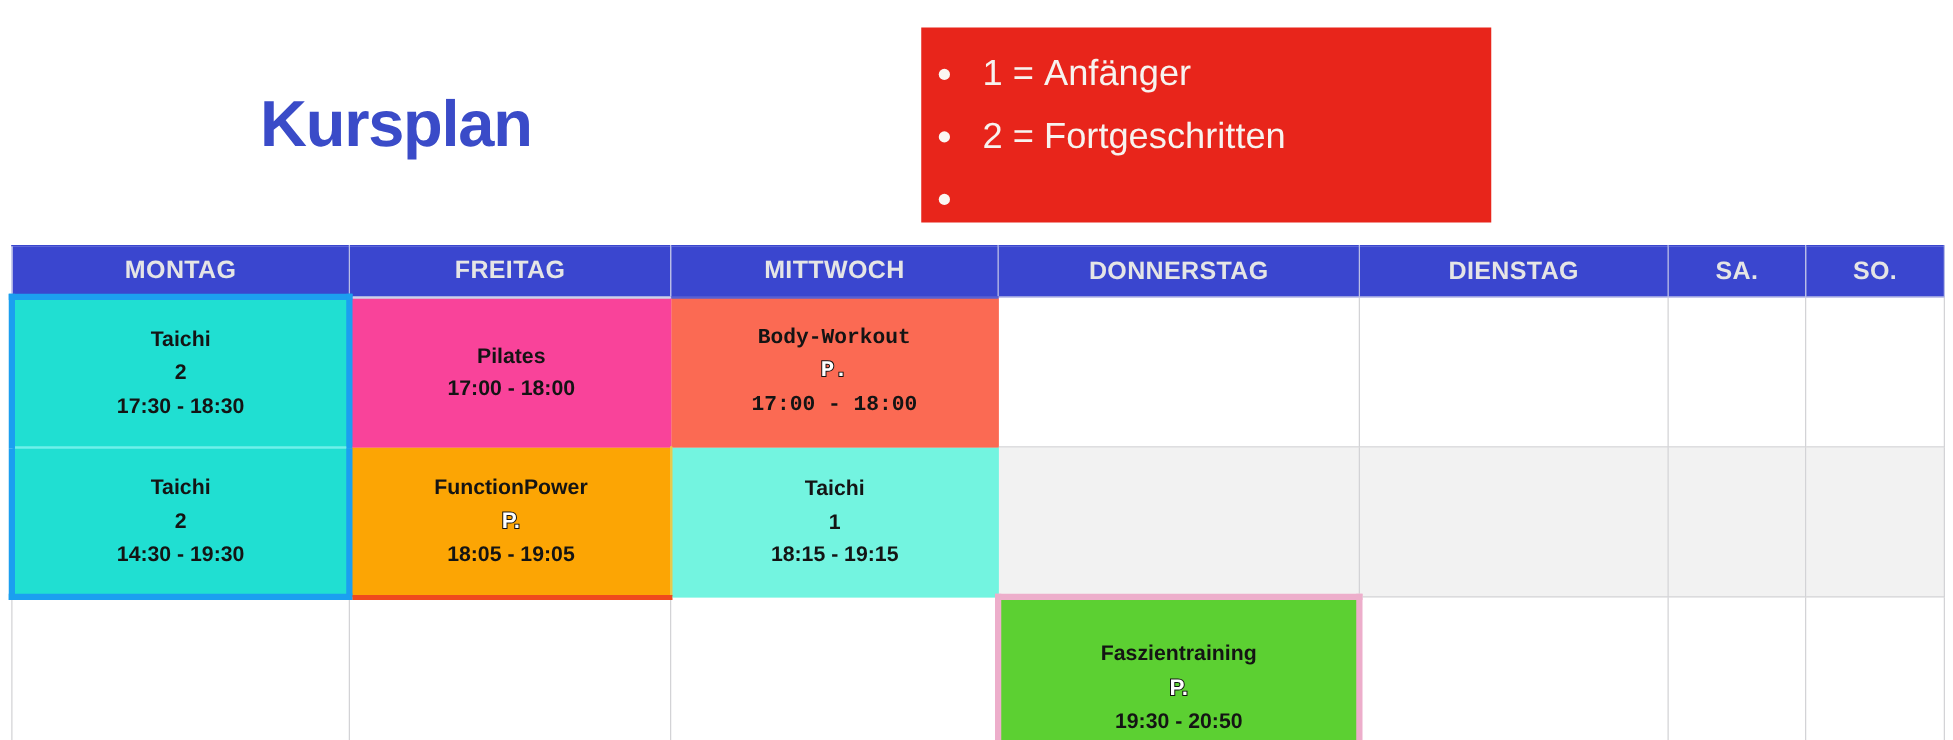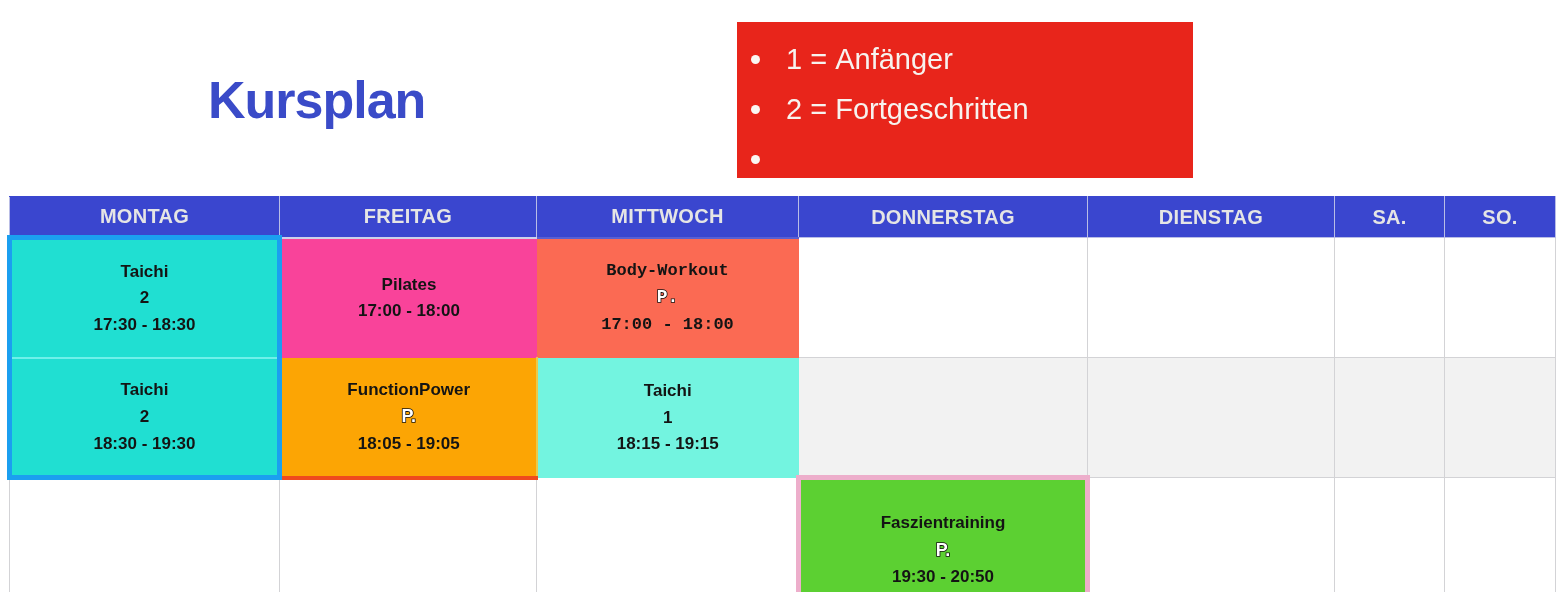--- a/index.html
+++ b/index.html
@@ -240,21 +240,21 @@
       <td class="empty-cell"></td>
       <td class="empty-cell"></td>
       <td class="empty-cell"></td>
     </tr>
 
     <tr class="row-shaded">
       <td class="cell-taichi-mon cell-taichi-mon-bot">
         <div class="course">
           <div class="c-name">Taichi</div>
           <div class="c-level">2</div>
-          <div class="c-time">18:30 - 19:30</div>
+          <div class="c-time">14:30 - 19:30</div>
         </div>
       </td>
       <td class="cell-functionpower">
         <div class="course">
           <div class="c-name">FunctionPower</div>
           <div class="c-level"><span class="p-mark">P.</span></div>
           <div class="c-time">18:05 - 19:05</div>
         </div>
       </td>
       <td class="cell-taichi-wed">

